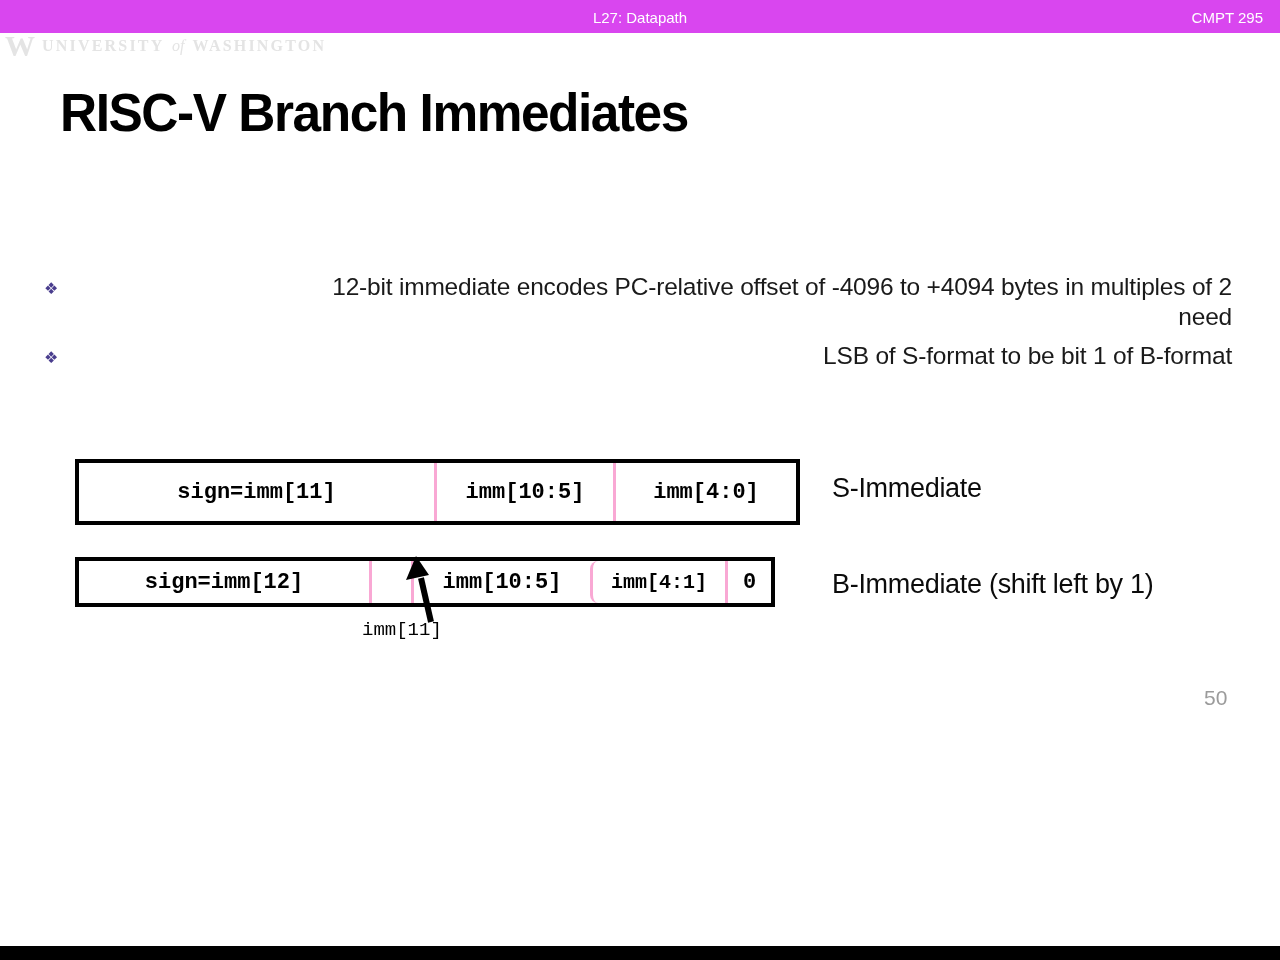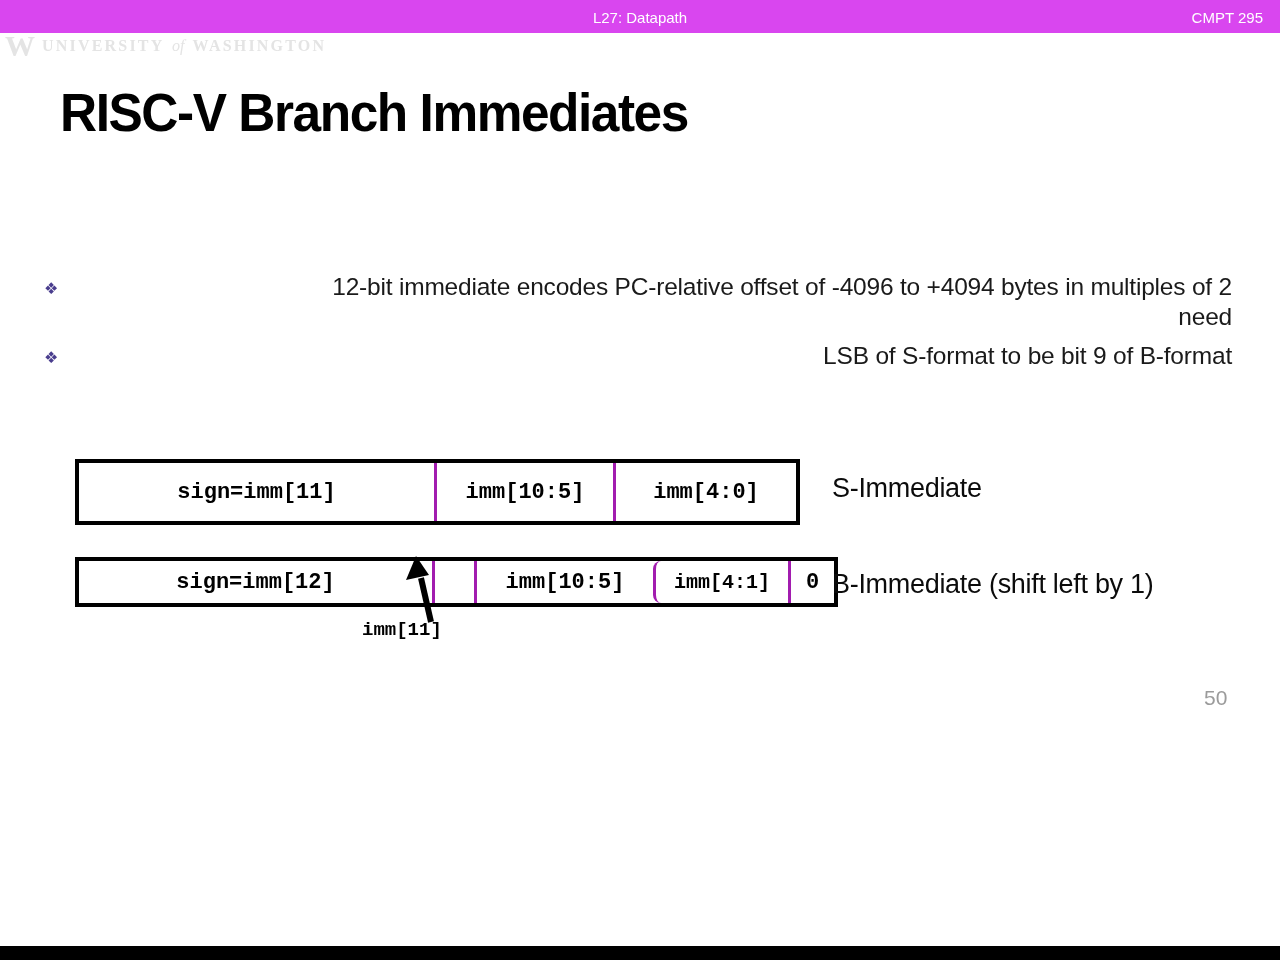--- a/index.html
+++ b/index.html
@@ -23,33 +23,33 @@
 
   .title{position:absolute;left:60px;top:82px;font-size:53px;font-weight:700;
          letter-spacing:-1.5px;color:#000;transform:scaleX(0.97);transform-origin:left;}
 
   .bullet-marker{position:absolute;font-size:16px;line-height:16px;}
   .bullet-text{position:absolute;left:92px;font-size:24.5px;line-height:30px;color:#1a1a1a;
                letter-spacing:-0.2px;width:1140px;text-align:right;}
 
   
   .bitrow{position:absolute;left:75px;display:flex;border:4px solid #000;background:#fff;}
-  .bitcell{box-sizing:border-box;border-left:3px solid #a21caf;display:flex;align-items:center;
+  .bitcell{box-sizing:border-box;border-left:3px solid #f9a8d4;display:flex;align-items:center;
            justify-content:center;font-family:"Liberation Mono",monospace;font-weight:bold;
            font-size:22px;color:#000;}
   .bitcell.first{border-left:none;}
   .row-s .bitcell{height:58px;}
   .row-b .bitcell{height:42px;}
   .cell-small{font-size:20px;border-radius:8px;}
   .row-label{position:absolute;left:832px;font-size:27px;color:#0b0b0b;letter-spacing:-0.3px;
              white-space:nowrap;}
 
   .arrow-svg{position:absolute;left:395px;top:550px;width:55px;height:80px;}
   .mux-bit-label{position:absolute;left:362px;top:619px;font-family:"Liberation Mono",monospace;
-                 font-weight:bold;font-size:19px;color:#000;text-align:right;}
+                 font-weight:normal;font-size:19px;color:#000;text-align:right;}
 
   .caption{position:absolute;left:127px;top:709px;font-size:24.5px;color:#0b0b0b;
            letter-spacing:-0.6px;white-space:nowrap;}
   .page-number{position:absolute;left:1204px;top:672px;font-size:21px;color:#9b9b9b;}
 </style>
 </head>
 <body>
 
 <div class="slide">
 
@@ -66,32 +66,32 @@
   <div class="title">RISC-V Branch Immediates</div>
 
   <span class="bullet-marker" style="left: 44px; top: 281px; color: rgb(74, 62, 142);">❖</span>
   <div class="bullet-text" style="top:272px;">
     <div>12-bit immediate encodes PC-relative offset of -4096 to +4094 bytes in multiples of 2</div>
     <div>need</div>
   </div>
 
   <span class="bullet-marker" style="left: 44px; top: 350px; color: rgb(74, 62, 142);">❖</span>
   <div class="bullet-text" style="top:341px;">
-    <div>LSB of S-format to be bit 9 of B-format</div>
+    <div>LSB of S-format to be bit 1 of B-format</div>
   </div>
 
   <div class="bitrow row-s" style="top:459px;">
     <div class="bitcell first" style="width:355px;">sign=imm[11]</div>
     <div class="bitcell" style="width:179px;">imm[10:5]</div>
     <div class="bitcell" style="width:183px;">imm[4:0]</div>
   </div>
   <div class="row-label" style="top:473px;">S-Immediate</div>
 
   <div class="bitrow row-b" style="top:557px;">
-    <div class="bitcell first" style="width:353px;">sign=imm[12]</div>
+    <div class="bitcell first" style="width:290px;">sign=imm[12]</div>
     <div class="bitcell" style="width:42px;"></div>
     <div class="bitcell" style="width:179px;">imm[10:5]</div>
     <div class="bitcell cell-small" style="width:135px;">imm[4:1]</div>
     <div class="bitcell" style="width:46px;">0</div>
   </div>
   <div class="row-label" style="top:569px;">B-Immediate (shift left by 1)</div>
 
   <svg class="arrow-svg" viewBox="0 0 55 80">
     <line x1="36" y1="72" x2="26" y2="28" stroke="#000" stroke-width="6"></line>
     <polygon points="21,6 11,30 34,25" fill="#000"></polygon>

